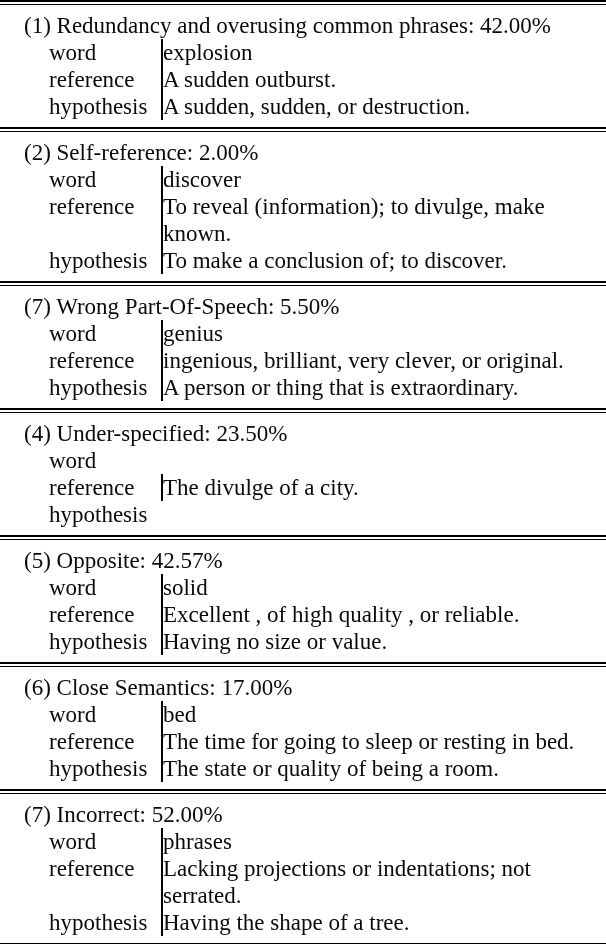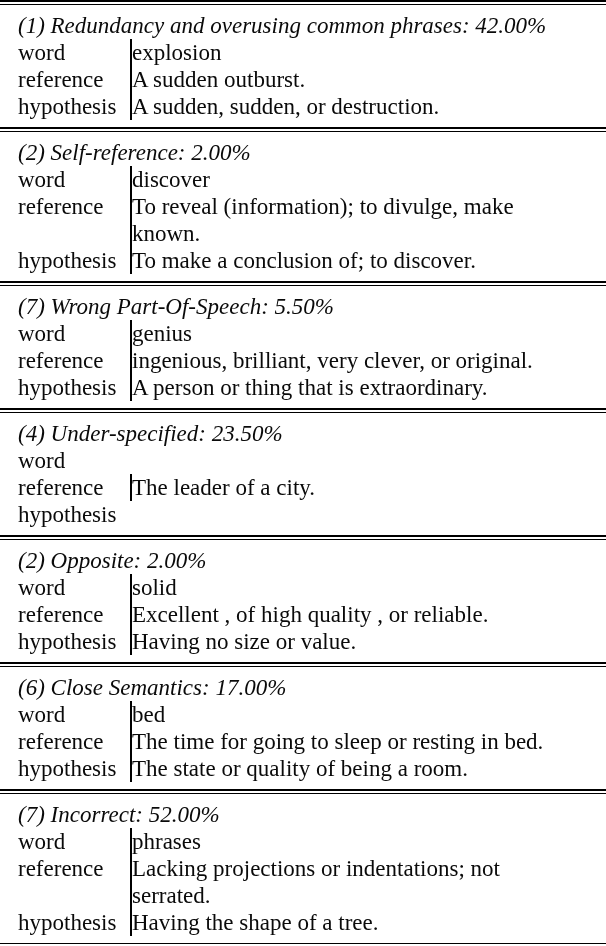--- a/index.html
+++ b/index.html
@@ -25,27 +25,27 @@
     height: 2px;
     border-top: 1px solid #000;
     border-bottom: 2px solid #000;
   }
   .sec {
     padding: 5px 0 7px 0;
   }
   .sec-header {
     font-size: 23px;
     line-height: 27px;
-    padding: 2px 10px 0 18px;
+    padding: 2px 10px 0 24px;
     white-space: nowrap;
-    font-style: italic;
   }
   .row {
     display: grid;
     grid-template-columns: 130px 1fr;
+    margin-left: 31px;
   }
   .cell {
     font-size: 23px;
     line-height: 27px;
   }
   .cell.label {
     padding-left: 18px;
   }
   .cell.value {
     border-left: 2px solid #000;
@@ -122,31 +122,31 @@
 <div class="rule"></div>
   <section class="sec">
     <div class="sec-header">(4) Under-specified: 23.50%</div>
     <div class="rows">
   <div class="row">
     <div class="cell label">word</div>
   </div>
 
   <div class="row">
     <div class="cell label">reference</div>
-    <div class="cell value">The leader of a city.</div>
-  </div>
-
-  <div class="row">
-    <div class="cell label">hypothesis</div>
-  </div>
-</div>
-  </section>
-<div class="rule"></div>
-  <section class="sec">
-    <div class="sec-header">(2) Opposite: 2.00%</div>
+    <div class="cell value">The divulge of a city.</div>
+  </div>
+
+  <div class="row">
+    <div class="cell label">hypothesis</div>
+  </div>
+</div>
+  </section>
+<div class="rule"></div>
+  <section class="sec">
+    <div class="sec-header">(5) Opposite: 42.57%</div>
     <div class="rows">
   <div class="row">
     <div class="cell label">word</div>
     <div class="cell value">solid</div>
   </div>
 
   <div class="row">
     <div class="cell label">reference</div>
     <div class="cell value">Excellent , of high quality , or reliable.</div>
   </div>

